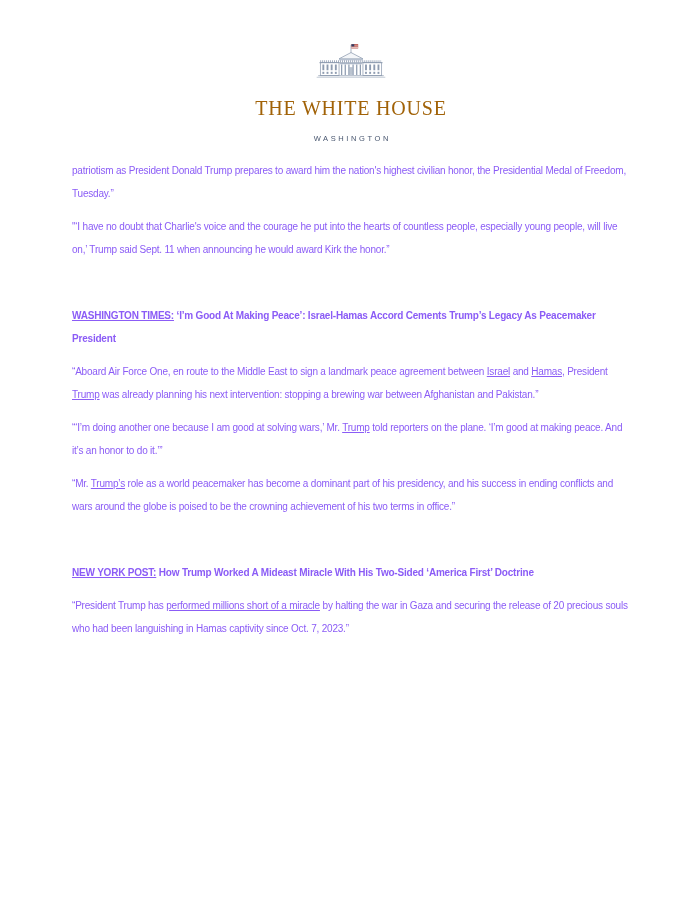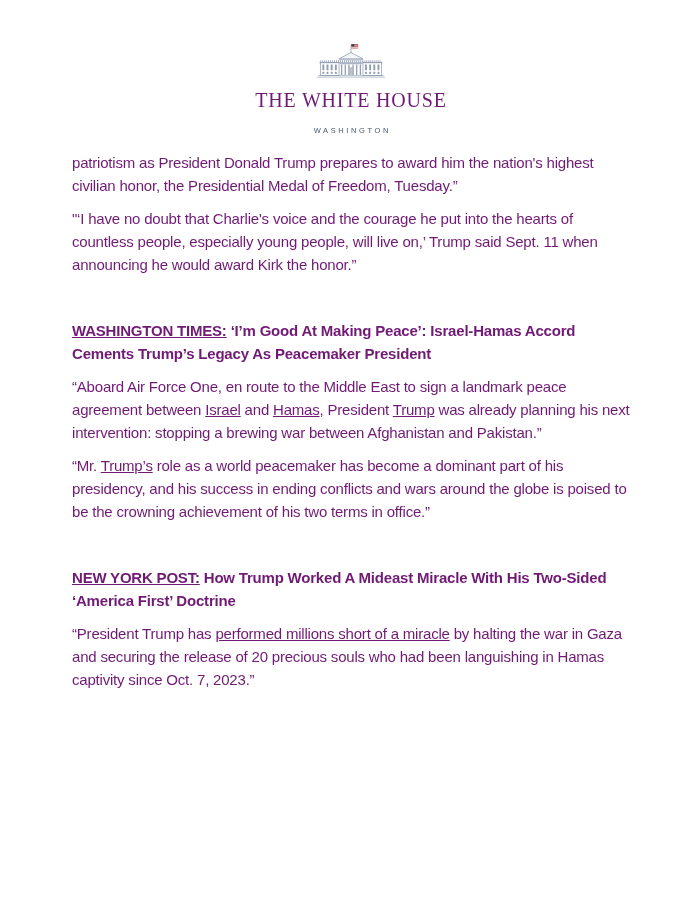--- a/index.html
+++ b/index.html
@@ -16,39 +16,39 @@
   }
 
   
   .logo { text-align: center; margin: 0 auto 16px auto; }
   .logo-building { line-height: 0; }
   .logo-building svg { width: 78px; height: 48px; }
   .logo-wordmark {
     font-family: "Liberation Serif", "DejaVu Serif", serif;
     font-size: 20px;
     letter-spacing: 0.8px;
-    color: #701a75;
-    margin-top: 1px;
+    color: #a16207;
+    margin-top: 9px;
     white-space: nowrap;
   }
   .logo-location {
     font-size: 7.5px;
     letter-spacing: 2.6px;
     padding-left: 2.6px; 
     color: #48566f;
     margin-top: 14px;
     white-space: nowrap;
   }
 
   
   .doc {
-    font-size: 15px;
+    font-size: 10px;
     letter-spacing: -0.2px;
     line-height: 23px;
-    color: #701a75;
+    color: #8b5cf6;
   }
   .doc p { margin: 0 0 10px 0; }
   .doc .heading { font-weight: bold; }
   .doc .underline { text-decoration: underline; }
   .section-gap { height: 33px; }
 </style>
 </head>
 <body>
 
 <div class="page">
@@ -115,19 +115,20 @@
     <div class="logo-wordmark">THE WHITE HOUSE</div>
     <div class="logo-location">WASHINGTON</div>
   </div>
 
   <div class="doc">
       <p class="para"><span class="run">patriotism as President Donald Trump prepares to award him the nation's highest civilian honor, the Presidential Medal of Freedom, Tuesday.”</span></p>
       <p class="para"><span class="run">"‘I have no doubt that Charlie's voice and the courage he put into the hearts of countless people, especially young people, will live on,’ Trump said Sept. 11 when announcing he would award Kirk the honor.”</span></p>
       <div class="section-gap"></div>
       <p class="heading"><span class="run underline">WASHINGTON TIMES:</span><span class="run"> ‘I’m Good At Making Peace’: Israel-Hamas Accord Cements Trump’s Legacy As Peacemaker President</span></p>
       <p class="para"><span class="run">“Aboard Air Force One, en route to the Middle East to sign a landmark peace agreement between </span><span class="run underline">Israel</span><span class="run"> and </span><span class="run underline">Hamas</span><span class="run">, President </span><span class="run underline">Trump</span><span class="run"> was already planning his next intervention: stopping a brewing war between Afghanistan and Pakistan.”</span></p>
+      <p class="para"><span class="run">“‘I’m doing another one because I am good at solving wars,’ Mr. </span><span class="run underline">Trump</span><span class="run"> told reporters on the plane. ‘I’m good at making peace. And it’s an honor to do it.’”</span></p>
       <p class="para"><span class="run">“Mr. </span><span class="run underline">Trump’s</span><span class="run"> role as a world peacemaker has become a dominant part of his presidency, and his success in ending conflicts and wars around the globe is poised to be the crowning achievement of his two terms in office.”</span></p>
       <div class="section-gap"></div>
       <p class="heading"><span class="run underline">NEW YORK POST:</span><span class="run"> How Trump Worked A Mideast Miracle With His Two-Sided ‘America First’ Doctrine</span></p>
       <p class="para"><span class="run">“President Trump has </span><span class="run underline">performed millions short of a miracle</span><span class="run"> by halting the war in Gaza and securing the release of 20 precious souls who had been languishing in Hamas captivity since Oct. 7, 2023.”</span></p>
     </div>
 
 </div>
 
 </body></html>

